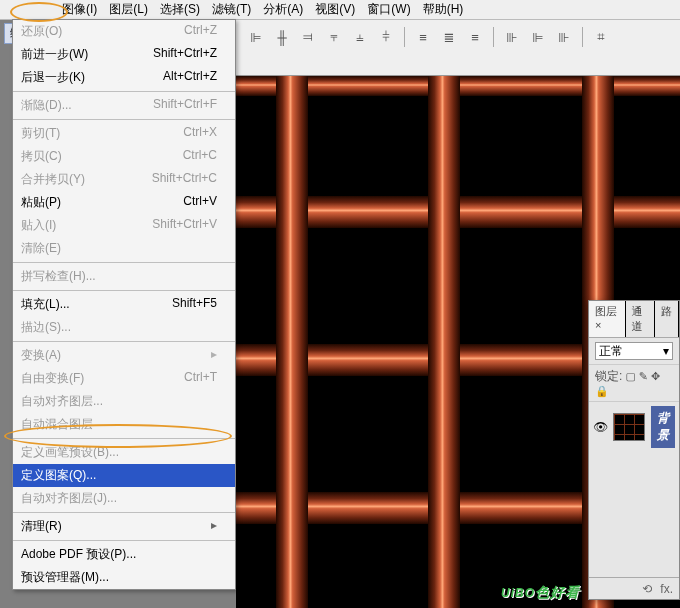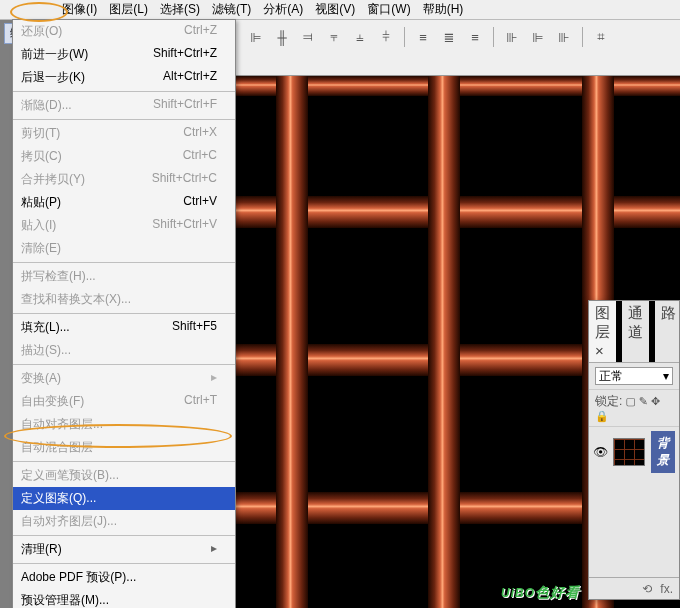--- a/index.html
+++ b/index.html
@@ -30,21 +30,21 @@
 .dropdown { position: absolute; left: 12px; top: 19px; width: 224px; background: #f4f4f4; border: 1px solid #888; box-shadow: 2px 2px 4px rgba(0,0,0,.3); z-index: 50; }
 .item { display: flex; justify-content: space-between; padding: 3px 18px 3px 8px; color: #000; }
 .item.disabled { color: #9a9a9a; }
 .item.hi { background: #2a56c6; color: #fff; }
 .sep { height: 1px; background: #bfbfbf; margin: 2px 0; }
 .arrow::after { content: '▸'; color: #666; margin-left: auto; }
 .item.disabled.arrow::after { color: #b0b0b0; }
 
 .panel { position: absolute; right: 0; top: 300px; width: 92px; height: 300px; background: #e6e6e6; border: 1px solid #888; box-shadow: -2px 2px 6px rgba(0,0,0,.3); z-index: 20; }
 .ptabs { display: flex; border-bottom: 1px solid #aaa; }
-.ptab { padding: 3px 6px; font-size: 15px; color: #444; border-right: 6px solid #000000; }
+.ptab { padding: 3px 6px; font-size: 11px; color: #444; border-right: 1px solid #000000; }
 .ptab.active { background: #f4f4f4; }
 .prow { padding: 4px 6px; display: flex; align-items: center; gap: 4px; }
 .select { flex: 1; height: 18px; border: 1px solid #999; background: #fff; font-size: 11px; padding: 0 3px; display: flex; align-items: center; justify-content: space-between; }
 .lock { padding: 3px 6px; font-size: 11px; color: #555; border-top: 1px solid #ccc; border-bottom: 1px solid #ccc; }
 .layer { display: flex; align-items: center; padding: 4px; gap: 6px; }
 .eye { width: 14px; text-align: center; }
 .thumb { width: 32px; height: 28px; background: #000; border: 1px solid #777; background-image: linear-gradient(#7a3218 1px, transparent 1px), linear-gradient(90deg, #7a3218 1px, transparent 1px); background-size: 10px 10px; }
 .lname { flex: 1; background: #4b62a3; color: #fff; font-style: italic; padding: 4px 6px; text-align: center; font-weight: bold; }
 .pstatus { position: absolute; bottom: 0; left: 0; right: 0; height: 22px; border-top: 1px solid #aaa; display: flex; align-items: center; justify-content: flex-end; gap: 8px; padding: 0 6px; color: #666; font-size: 13px; }
 
@@ -135,23 +135,20 @@
       <span>贴入(I)</span>
       <span>Shift+Ctrl+V</span>
     </div>
     <div class="item disabled">
       <span>清除(E)</span>
     </div>
     <div class="sep"></div>
     <div class="item disabled">
       <span>拼写检查(H)...</span>
     </div>
-    <div class="item disabled">
-      <span>查找和替换文本(X)...</span>
-    </div>
     <div class="sep"></div>
     <div class="item">
       <span>填充(L)...</span>
       <span>Shift+F5</span>
     </div>
     <div class="item disabled">
       <span>描边(S)...</span>
     </div>
     <div class="sep"></div>
     <div class="item disabled arrow">

